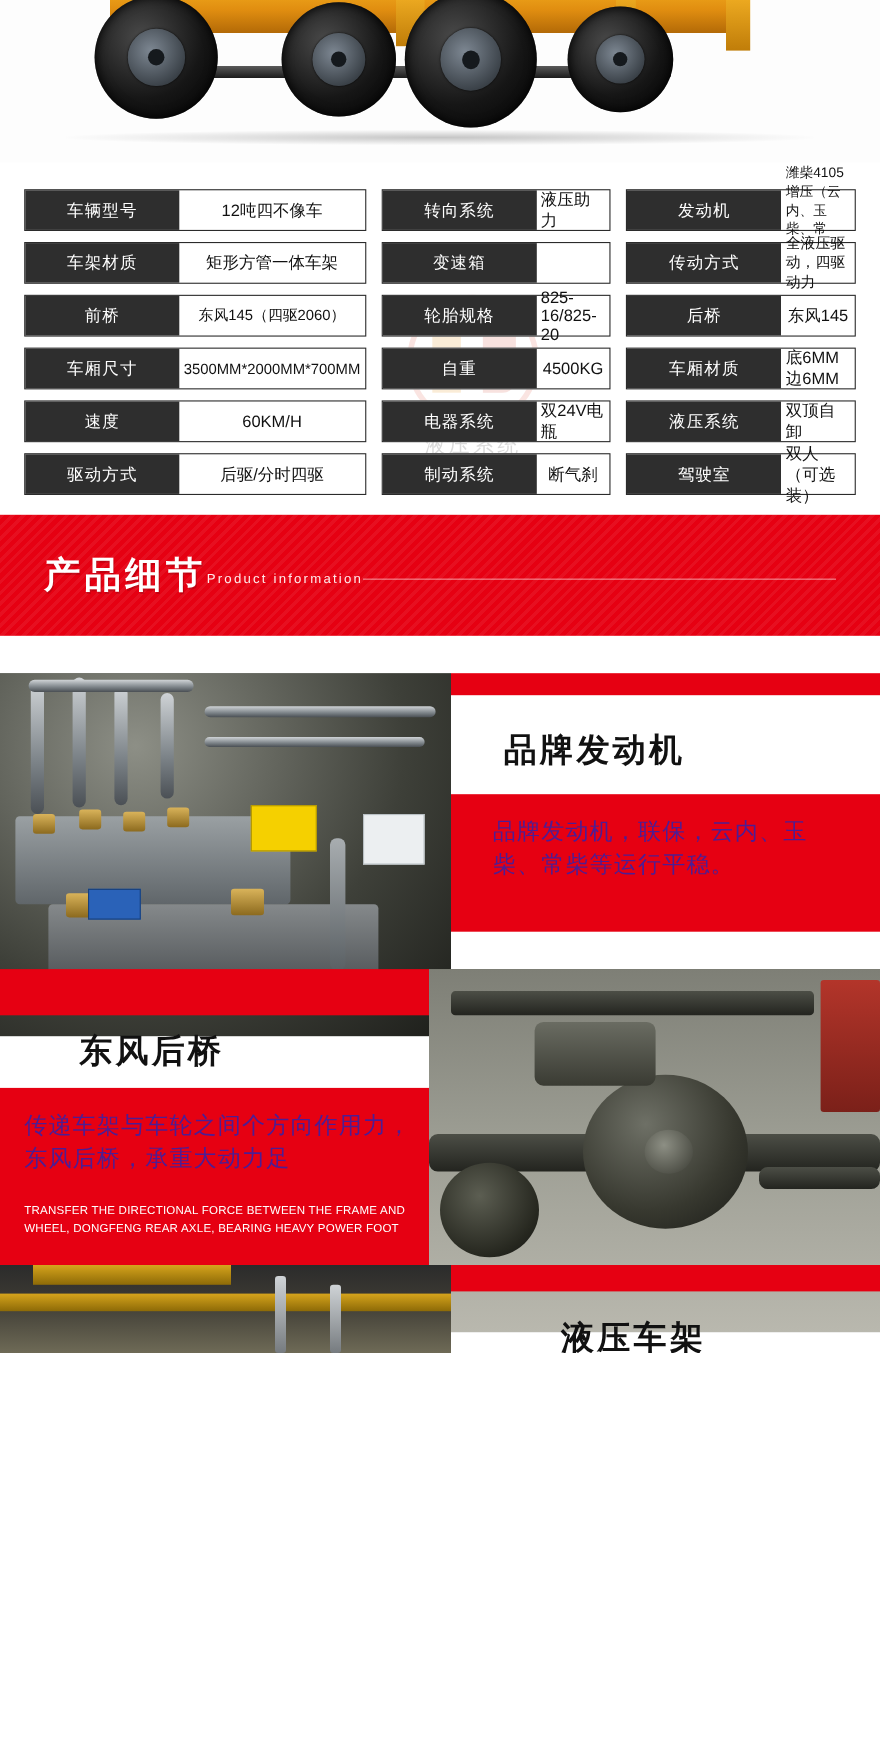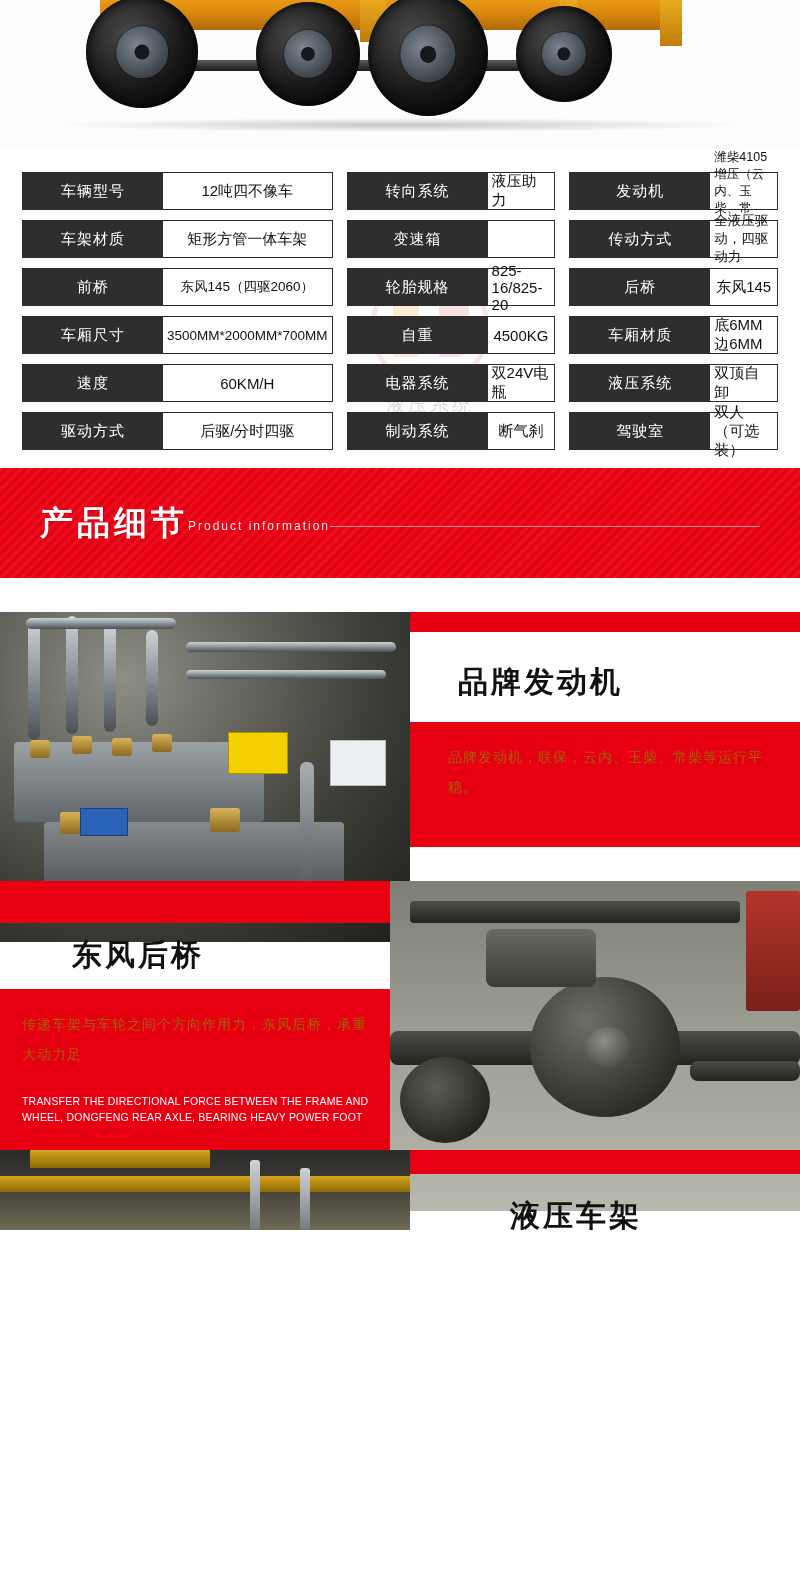--- a/index.html
+++ b/index.html
@@ -226,23 +226,23 @@
   }
   .detail-heading {
     position: absolute;
     font-size: 30px;
     font-weight: bold;
     color: #111;
     letter-spacing: 3px;
   }
   .detail-body {
     position: absolute;
-    font-size: 14px;
+    font-size: 21px;
     line-height: 30px;
-    color: #a16207;
+    color: #4c1d95;
     letter-spacing: 1px;
   }
   .detail-en {
     position: absolute;
     font-size: 10.5px;
     line-height: 16px;
     color: #ffffff;
     letter-spacing: 0.2px;
   }
 

